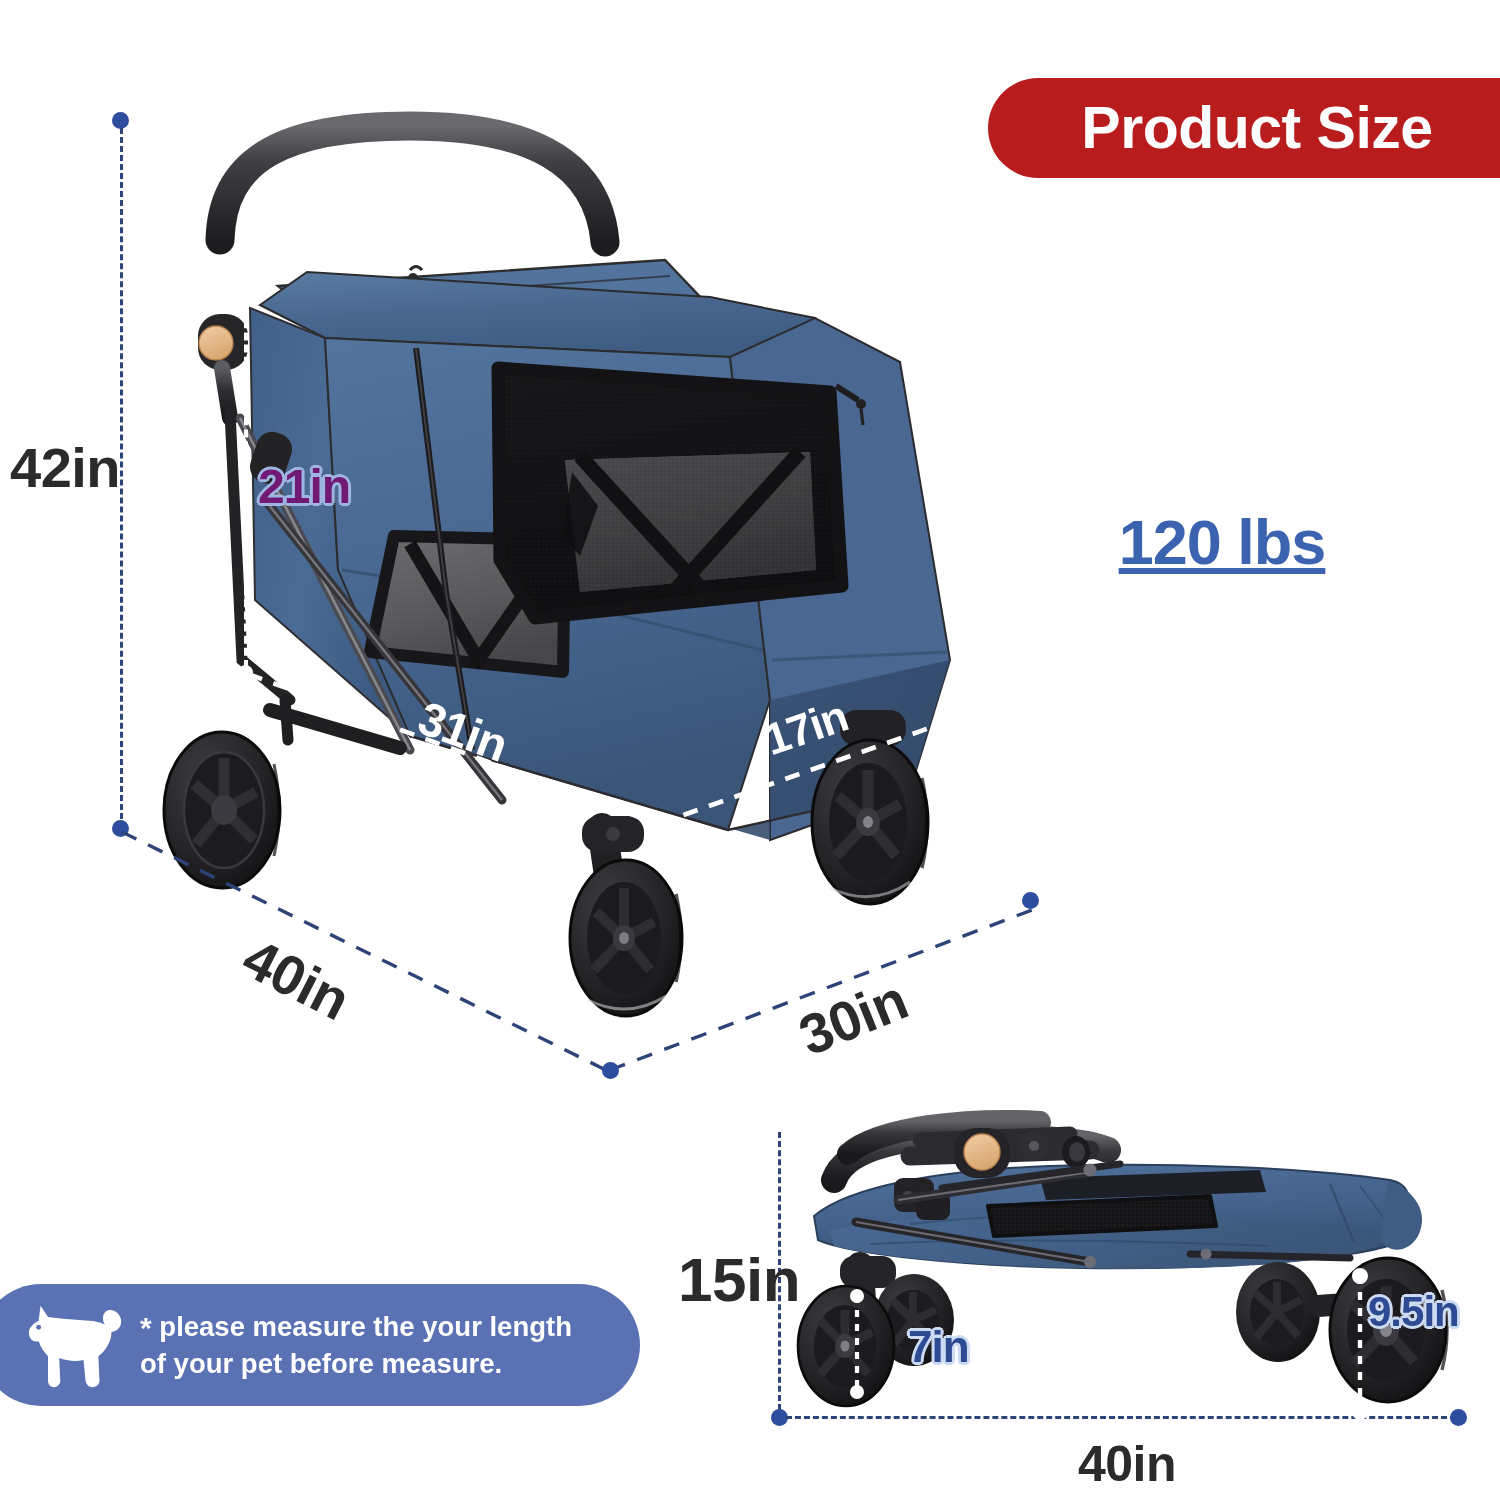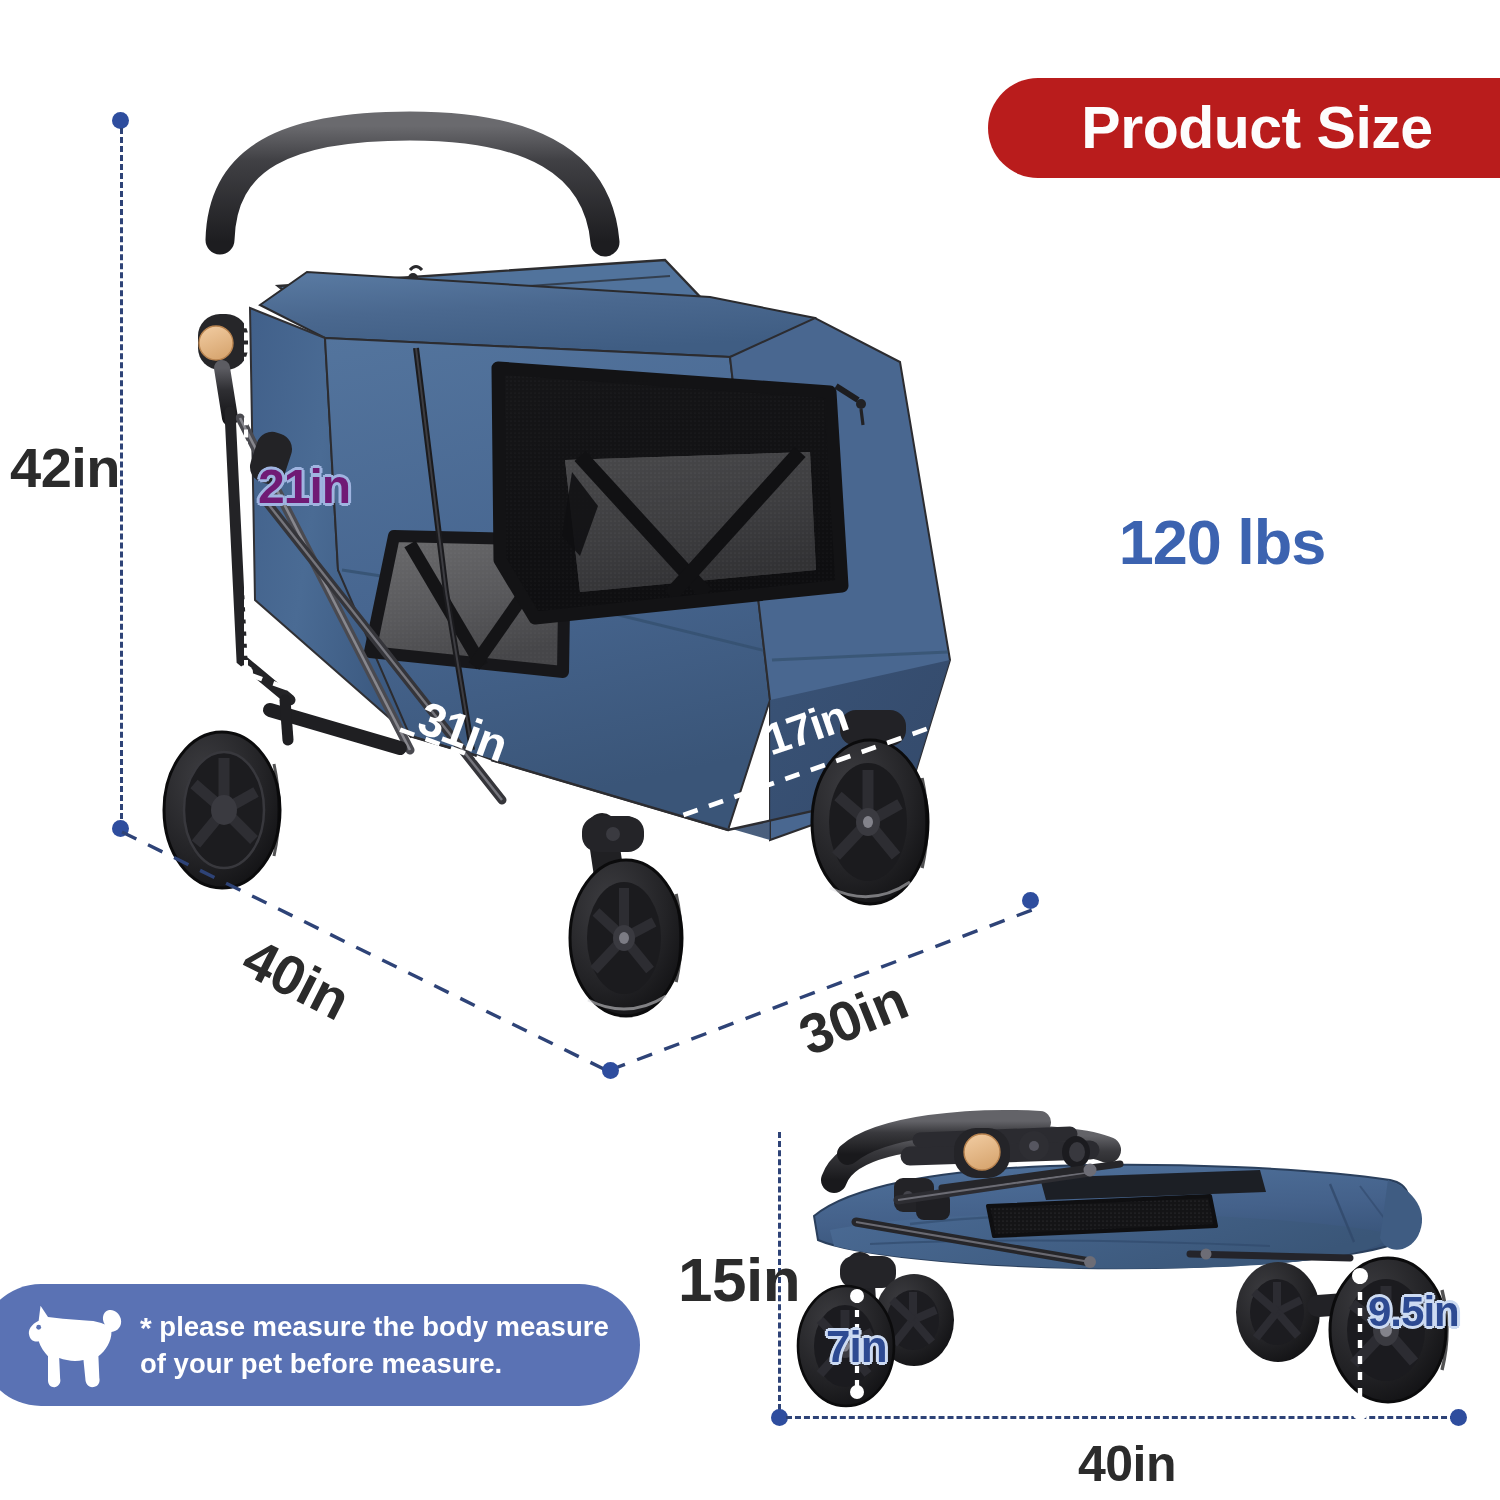--- a/index.html
+++ b/index.html
@@ -26,20 +26,21 @@
   }
 
   
   .capacity { position: absolute; left: 1022px; top: 498px; width: 400px; text-align: center; }
   .capacity .cap-title {
     color: #3b3b3b; font-size: 44px; font-weight: bold; letter-spacing: -0.6px;
   }
   .capacity .cap-value {
     color: #3c63b0; font-size: 63px; font-weight: bold; margin-top: 8px;
     letter-spacing: -1px;
+    text-decoration: underline;
   }
 
   
   .note-banner {
     position: absolute; left: -20px; top: 1284px;
     width: 660px; height: 122px;
     background: #5a72b4; border-radius: 61px;
     display: flex; align-items: center;
   }
   .note-banner .dog { width: 112px; height: 96px; margin-left: 40px; flex: 0 0 auto; }
@@ -523,21 +524,21 @@
   </svg>
 
   <svg class="abs" style="left:1348px; top:1268px;" width="24" height="152">
     <line x1="12" y1="8" x2="12" y2="144" stroke="#ffffff" stroke-width="4.4" stroke-dasharray="8 8"></line>
     <circle cx="12" cy="8" r="8" fill="#ffffff"></circle>
     <circle cx="12" cy="144" r="8" fill="#ffffff"></circle>
   </svg>
 
   <div class="dim-dark" style="left:678px; top:1244px; font-size:62px;">15in</div>
   <div class="dim-dark" style="left:1078px; top:1435px; font-size:50px;">40in</div>
-  <div class="dim-blue" style="left:826px; top:1322px; font-size:44px;">7in</div>
+  <div class="dim-blue" style="left:908px; top:1322px; font-size:44px;">7in</div>
   <div class="dim-blue" style="left:1368px; top:1288px; font-size:42px;">9.5in</div>
 
   <div class="size-banner">
     <span class="label">Product Size</span>
   </div>
 
   <div class="capacity">
     <div class="cap-value">120 lbs</div>
   </div>
 
@@ -545,18 +546,18 @@
     <svg class="dog" viewBox="0 0 120 100">
       <path fill="#ffffff" d="M30 20 L22 8 L20 24 C12 28, 8 34, 10 40 C11 45, 16 47, 20 46
         C22 52, 26 58, 30 62 L30 88 C30 93, 34 96, 38 95 C42 94, 44 90, 43 86 L42 64
         C50 67, 60 68, 68 66 L70 86 C70 92, 74 96, 79 95 C84 94, 86 90, 85 85 L84 62
         C92 56, 98 46, 98 36 C104 36, 110 30, 108 22 C106 14, 98 10, 92 14
         C88 17, 88 24, 91 28 C86 26, 80 24, 74 24 L46 22 Z"></path>
       <circle cx="20" cy="31" r="2.6" fill="#5a72b4"></circle>
     </svg>
     <div class="note-text">
       <span class="star">*</span>
-      <span>please measure the body measure</span><br>
+      <span>please measure the your length</span><br>
       <span>of your pet before measure.</span>
     </div>
   </div>
 
 </div>
 
 </body></html>

